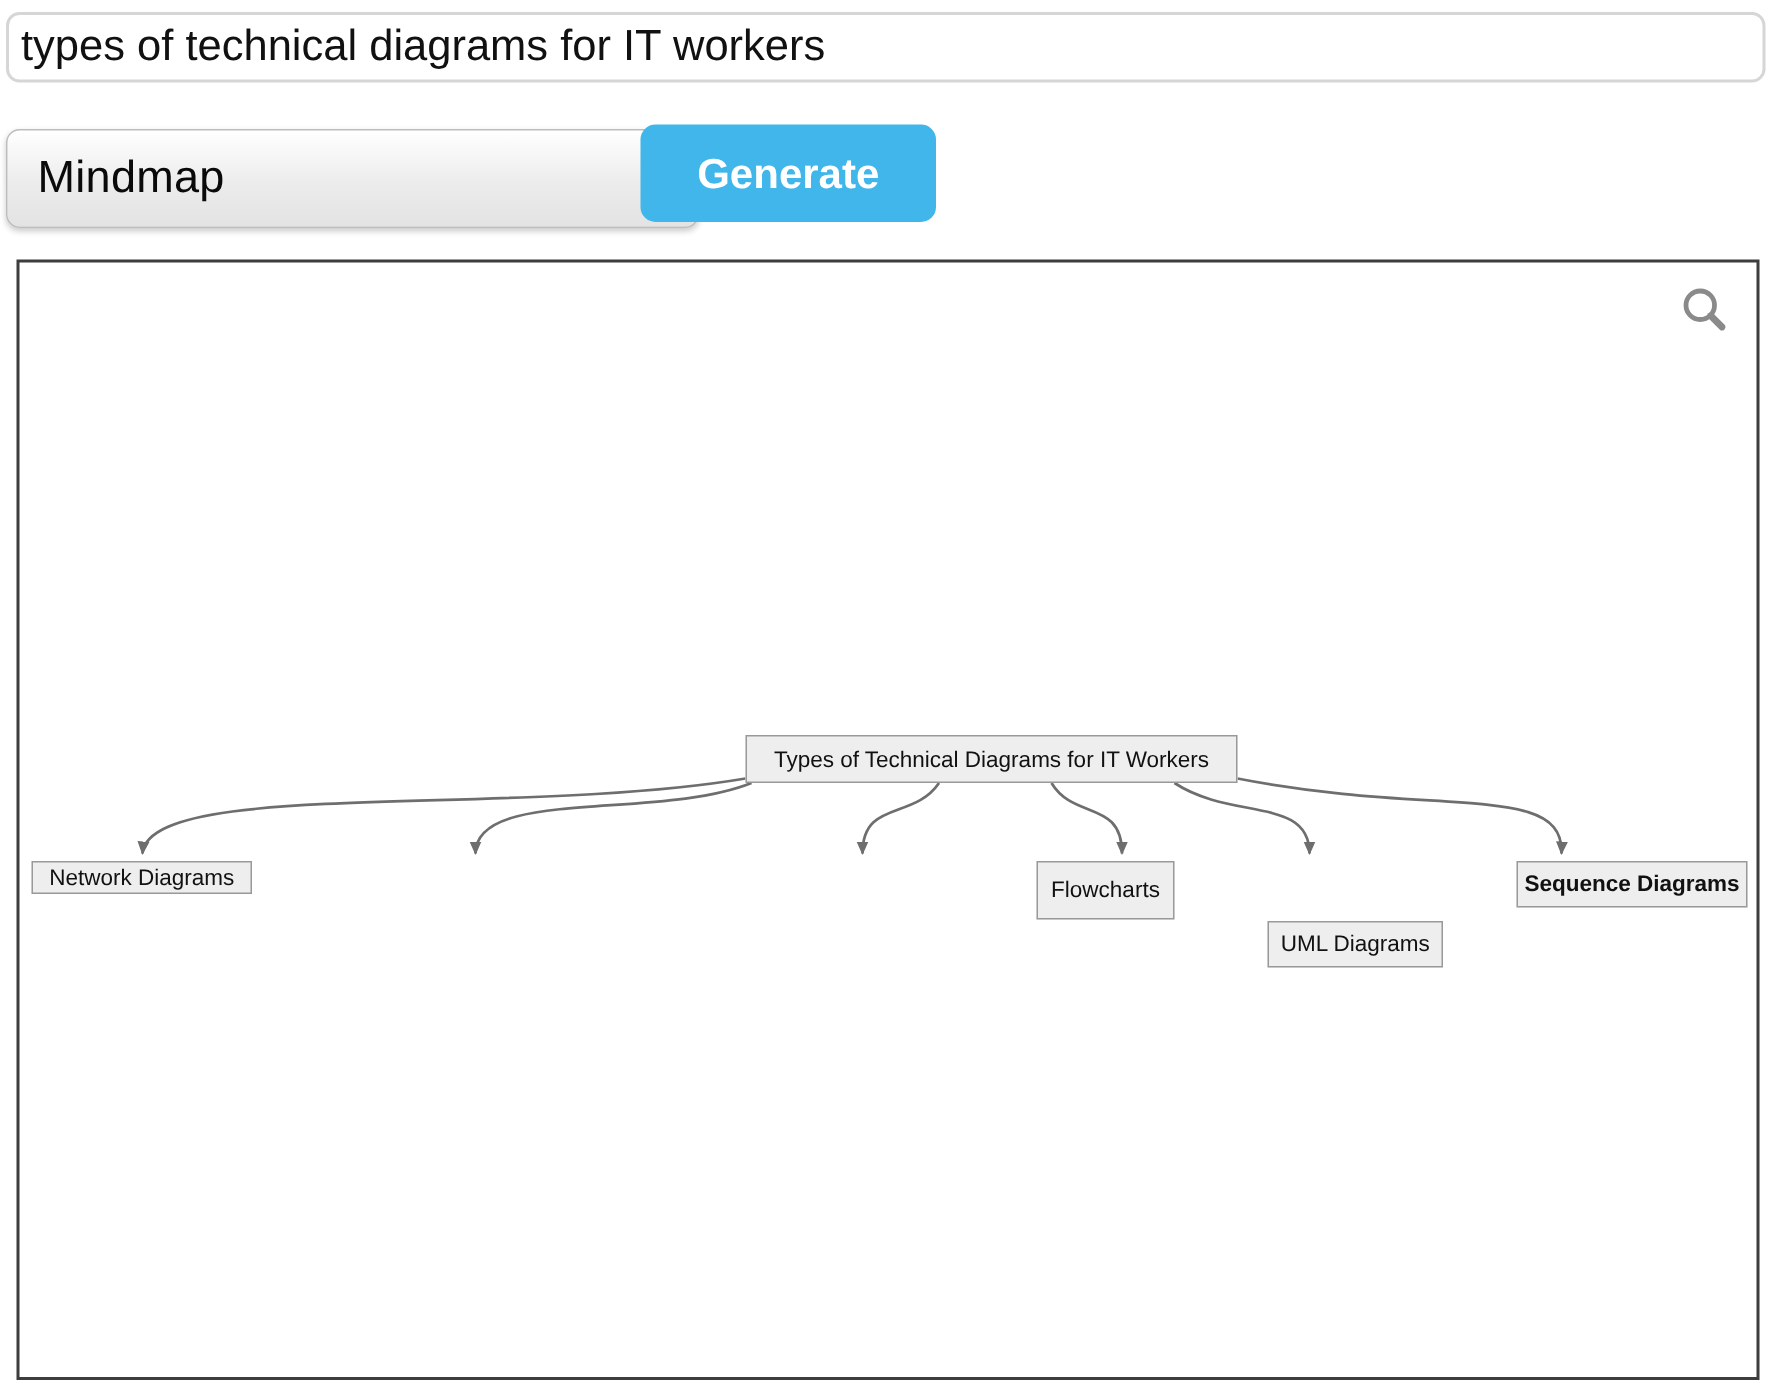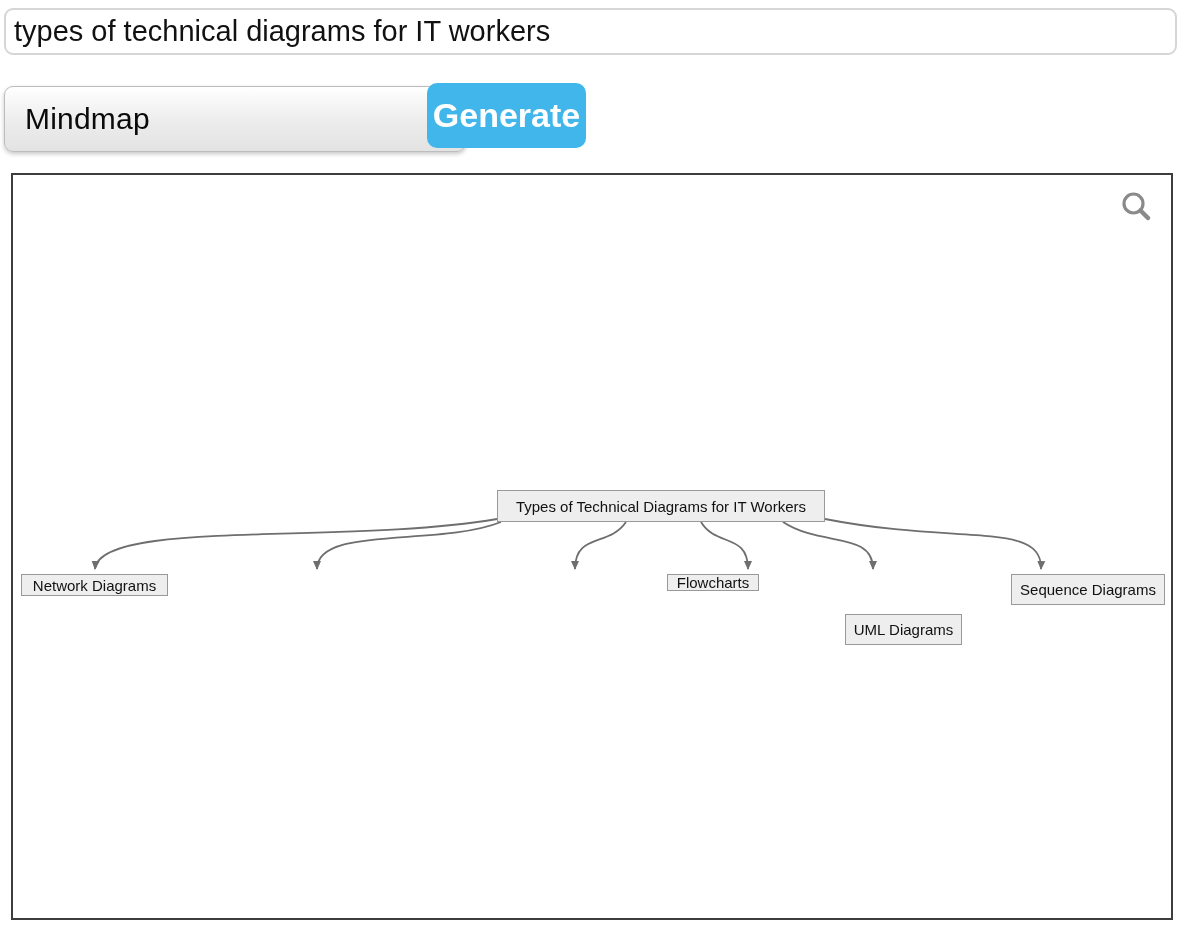--- a/index.html
+++ b/index.html
@@ -27,25 +27,25 @@
   .select-arrows {
     position: absolute; right: 16px; top: 50%; transform: translateY(-50%);
     display: flex; flex-direction: column; align-items: center; gap: 4px;
   }
   .tri-up { width: 0; height: 0; border-left: 9px solid transparent;
     border-right: 9px solid transparent; border-bottom: 12px solid #0a0a0a; }
   .tri-down { width: 0; height: 0; border-left: 9px solid transparent;
     border-right: 9px solid transparent; border-top: 12px solid #0a0a0a; }
 
   .generate-btn {
-    position: absolute; left: 427px; top: 83px; width: 159px; height: 65px;
+    position: absolute; left: 427px; top: 83px; width: 197px; height: 65px;
     background: var(--generate-button-bg, #41b6ea);
     border: none; border-radius: 10px;
     color: #ffffff; font-family: "Liberation Sans", sans-serif;
-    font-size: 34px; font-weight: 700; cursor: pointer;
+    font-size: 28px; font-weight: 700; cursor: pointer;
   }
 
   .canvas {
     position: absolute; left: 11px; top: 173px; width: 1162px; height: 747px;
     border: 2px solid var(--canvas-border, #3d3d3f); background: #ffffff;
     overflow: hidden;
   }
 
   .zoom-icon { position: absolute; left: 1107px; top: 15px; width: 34px; height: 34px; cursor: pointer; }
   .zoom-icon circle { fill: none; stroke: #8a8a8a; stroke-width: 3.2px; }
@@ -60,23 +60,23 @@
     background: var(--node-fill, #eeeeee);
     border: 1px solid var(--node-border, #999999);
     display: flex; align-items: center; justify-content: center;
     font-size: 15px; color: #111; white-space: nowrap;
     font-family: "Liberation Sans", sans-serif;
   }
   .node.root { left: 484px; top: 315px; width: 328px; height: 32px; }
   .node.n1 { left: 8px;    top: 399px; width: 147px; height: 22px; }
   .node.n2 { left: 205px;  top: 399px; width: 231px; height: 31px; }
   .node.n3 { left: 485px;  top: 399px; width: 153px; height: 31px; }
-  .node.n4 { left: 654px;  top: 399px; width: 92px;  height: 17px; }
+  .node.n4 { left: 678px;  top: 399px; width: 92px;  height: 39px; }
   .node.n5 { left: 832px;  top: 399px; width: 117px; height: 31px; margin-top: 40px; }
-  .node.n6 { left: 998px;  top: 399px; width: 154px; height: 31px; }
+  .node.n6 { left: 998px;  top: 399px; width: 154px; height: 31px; font-weight: bold; }
 </style>
 </head>
 <body>
 
 <div>
 
   <input class="prompt-input" type="text" value="types of technical diagrams for IT workers" style="">
 
   <div class="select">
     <span class="select-label">Mindmap</span>

